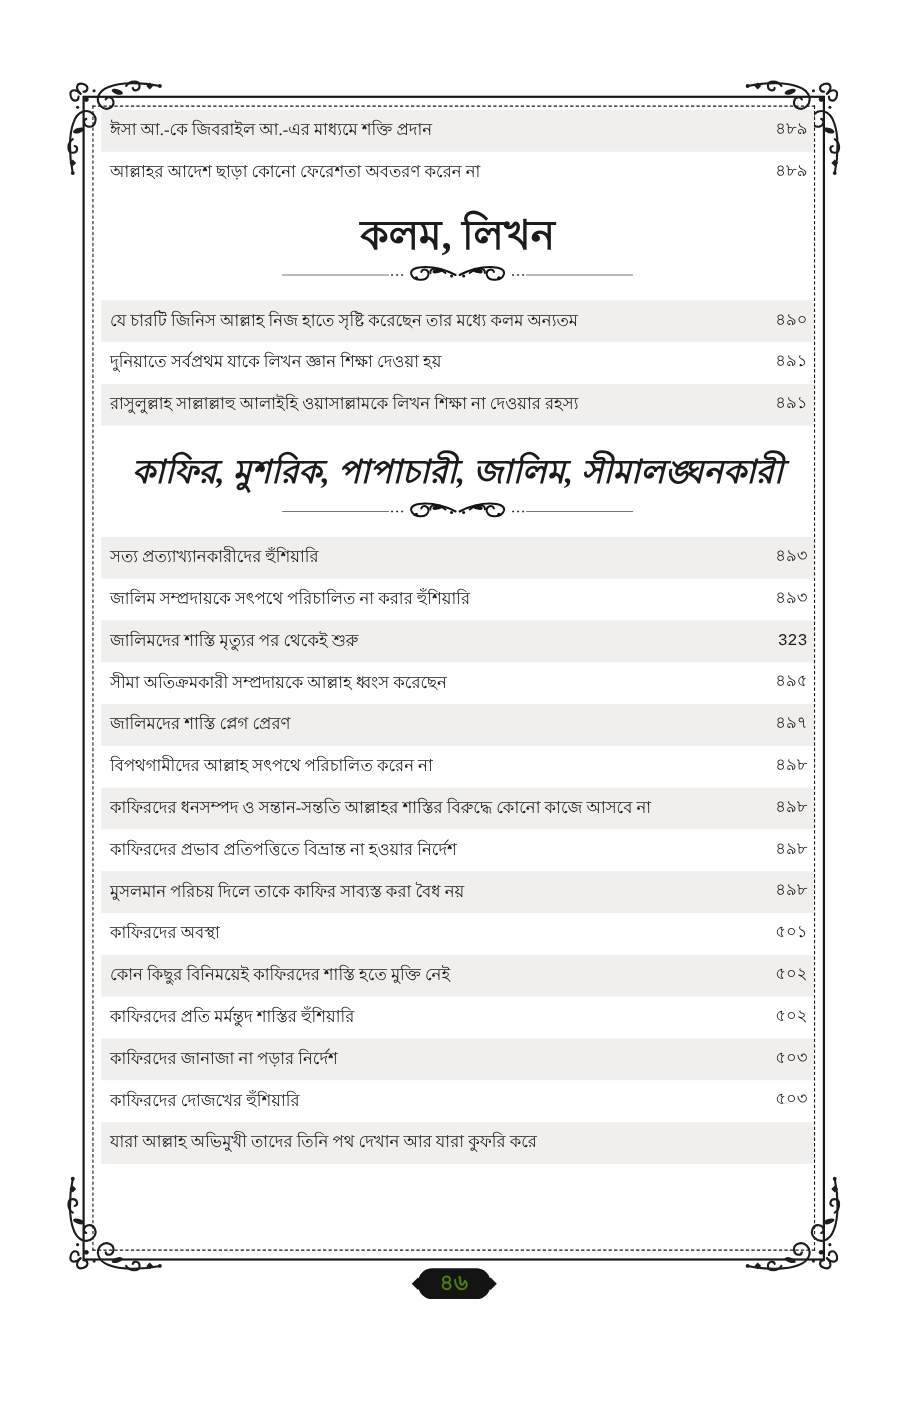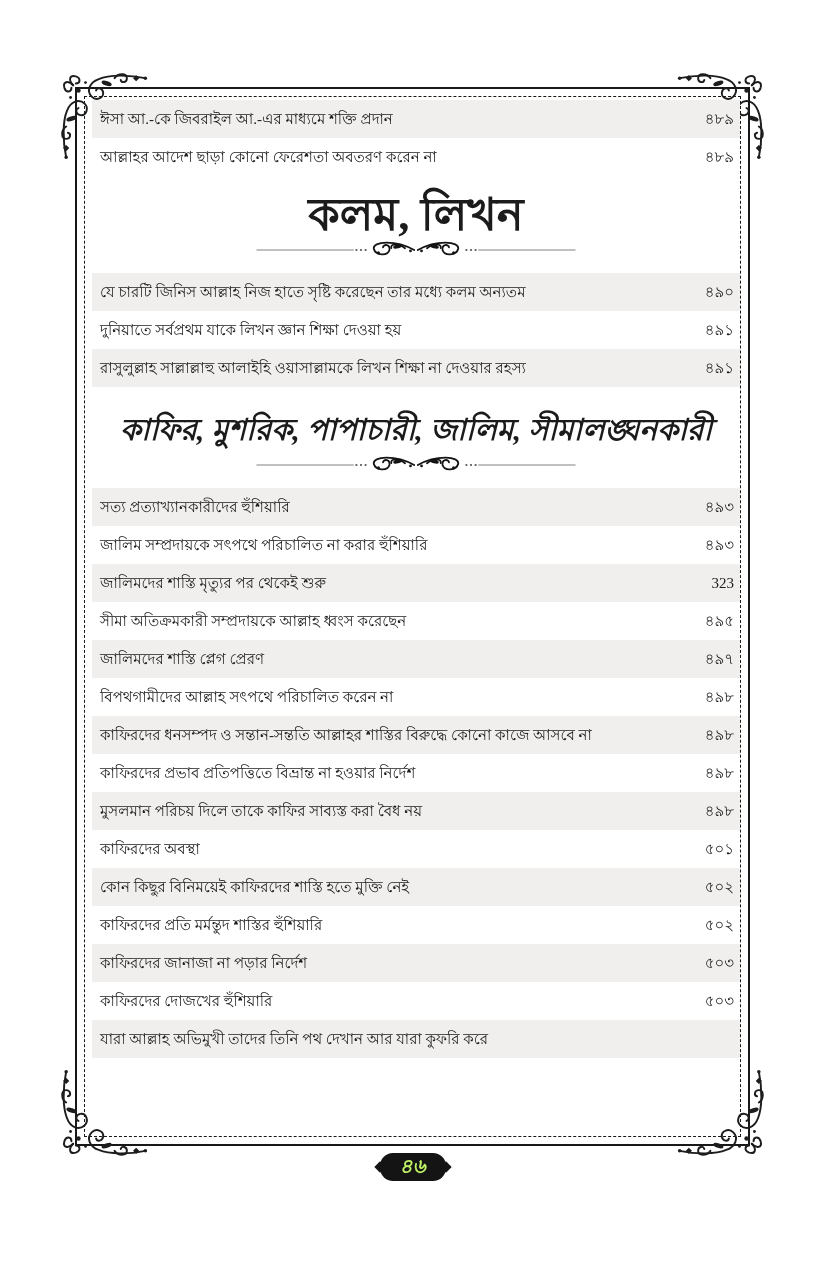--- a/index.html
+++ b/index.html
@@ -30,43 +30,43 @@
   
   .content{
     position:absolute;left:92px;top:100px;width:648px;
   }
   .row{
     display:flex;align-items:center;min-height:38px;
     padding:0 6px 0 8px;box-sizing:border-box;
     font-size:15px;
   }
   .row .t{flex:1;line-height:38px;}
-  .row .n{line-height:38px;margin-left:14px;white-space:nowrap;}
+  .row .n{line-height:38px;margin-left:14px;white-space:nowrap;font-family:Liberation Mono, monospace;}
   .row.tall{align-items:flex-start;}
   .striped{background:#f1efee;}
   .section-heading{
     text-align:center;font-weight:bold;
-    font-size:45px;line-height:44px;
+    font-size:37px;line-height:44px;
     margin:17px 0 0 0;
   }
   .section-heading.wide{font-size:30px;margin-top:21px;font-style:italic;}
   .divider{
     display:flex;justify-content:center;
     height:22px;margin:2px 0 12px 0;
   }
   .divider svg{height:22px;width:360px;}
   
   .footer-badge{
     position:absolute;left:50%;top:1153px;transform:translateX(-50%);
-    background:#141414;color:#bef264;
+    background:#141414;color:#4d7c0f;
     min-width:66px;height:28px;
     border-radius:13px;
     display:flex;align-items:center;justify-content:center;
     font-size:20px;font-weight:bold;
-    padding:0 14px;box-sizing:border-box;font-style:italic;
+    padding:0 14px;box-sizing:border-box;
   }
   .footer-badge::before,.footer-badge::after{
     content:"";position:absolute;top:50%;width:8px;height:8px;
     background:#141414;transform:translateY(-50%) rotate(45deg);
   }
   .footer-badge::before{left:-4px;}
   .footer-badge::after{right:-4px;}
 </style>
 </head>
 <body>

